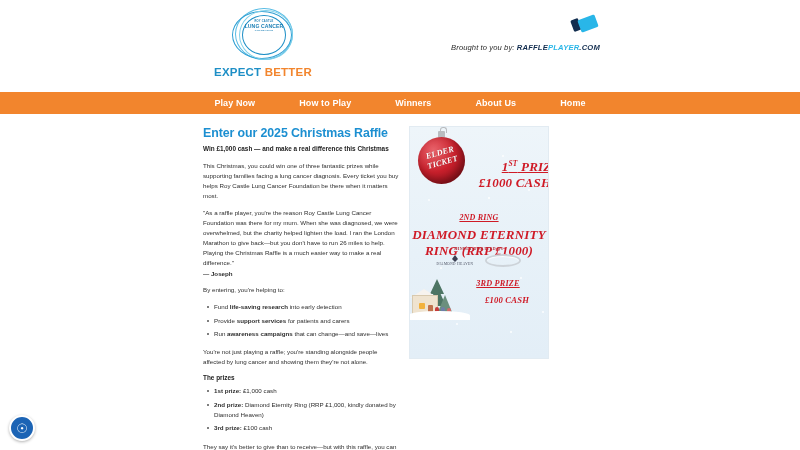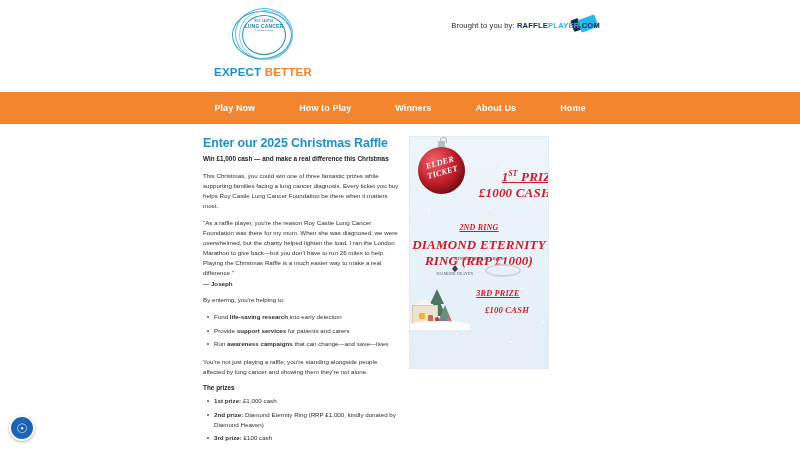--- a/index.html
+++ b/index.html
@@ -77,25 +77,26 @@
     letter-spacing: .2px;
     white-space: nowrap;
     margin-left: -2px;
   }
   .tagline .t1 { color: #1e8fc6; }
   .tagline .t2 { color: #f2852d; }
 
   .brought-by {
     position: absolute;
     right: 200px;
-    top: 21px;
+    top: 43px;
     font-size: 7.6px;
     color: #2b2b2b;
     white-space: nowrap;
     letter-spacing: .1px;
+    font-style: italic;
   }
   .brought-label { font-weight: 400; }
   .rp-wordmark { font-weight: 700; letter-spacing: .2px; }
   .rp-raffle { color: #122d4f; }
   .rp-player { color: #29b6e8; }
   .rp-com { color: #122d4f; }
   .rp-ticket {
     position: absolute;
     right: 202px;
     top: 16px;
@@ -115,21 +116,21 @@
   .rp-ticket .light {
     left: 7px; top: 1px;
     width: 18px; height: 13px;
     background: #29b6e8;
     transform: rotate(-20deg);
   }
 
   
   .navbar {
     position: relative;
-    height: 32px;
+    height: 22px;
     background: #f2852d;
     display: flex;
     align-items: center;
     justify-content: center;
     gap: 0;
   }
   .nav-item {
     color: #ffffff;
     font-size: 9px;
     font-weight: 600;

